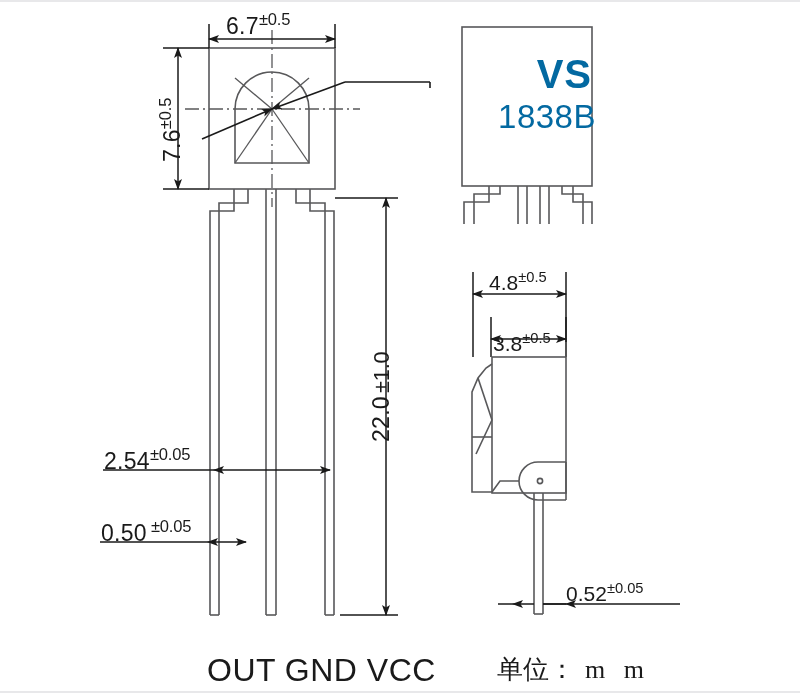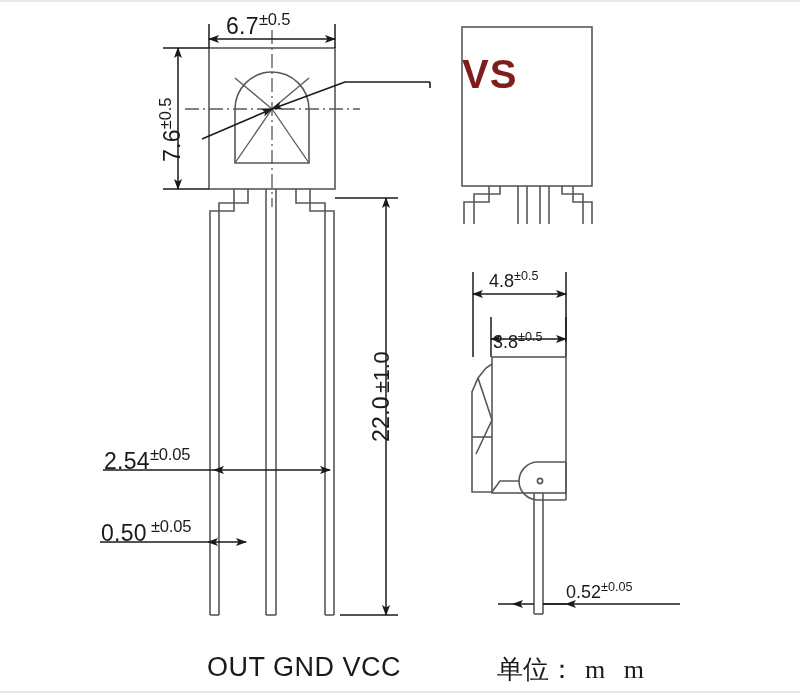--- a/index.html
+++ b/index.html
@@ -41,45 +41,45 @@
   }
   .dimtxt .tolsm {
     font-size: 0.70em;
     vertical-align: super;
   }
   .big-num {
     font-size: 23px;
     letter-spacing: 0.3px;
   }
   .mid-num {
-    font-size: 18px;
+    font-size: 21px;
   }
   .vert-dim {
     transform-origin: 0 0;
   }
   .pkglabel {
     position: absolute;
-    color: #7f1d1d;
+    color: #0369a1;
     font-family: "Liberation Sans", sans-serif;
-    text-align: left;
+    text-align: right;
     white-space: nowrap;
   }
   #vs-text {
     font-size: 40px;
     font-weight: 700;
     letter-spacing: 1px;
   }
   #vs-num {
     font-size: 33px;
     font-weight: 500;
     letter-spacing: 0.5px;
   }
   .pinlabels {
     position: absolute;
-    font-size: 27px;
+    font-size: 32px;
     color: #1a1a1a;
     letter-spacing: 0.5px;
     white-space: nowrap;
     font-weight: 500;
   }
   .unitlabel {
     position: absolute;
     font-size: 26px;
     color: #1a1a1a;
     white-space: nowrap;
@@ -266,20 +266,21 @@
   <div class="dimtxt mid-num" style="left:493px; top:328px;">
     <span>3.8</span><span class="tolsm">±0.5</span>
   </div>
 
   <div class="dimtxt mid-num" style="left:566px; top:578px;">
     <span>0.52</span><span class="tolsm">±0.05</span>
   </div>
 
   <div class="pkglabel" id="vs-text" style="left:462px; top:50px; width:130px;">VS</div>
 
+  <div class="pkglabel" id="vs-num" style="left:458px; top:96px; width:138px;">1838B</div>
 
   <div class="pinlabels" style="left:207px; top:650px;">OUT  GND VCC</div>
 
   <div class="unitlabel" style="left:497px; top:650px;text-align:right;">
     <span>单位：</span><span class="mm">m  m</span>
   </div>
 
 </div>
 
 </body></html>

